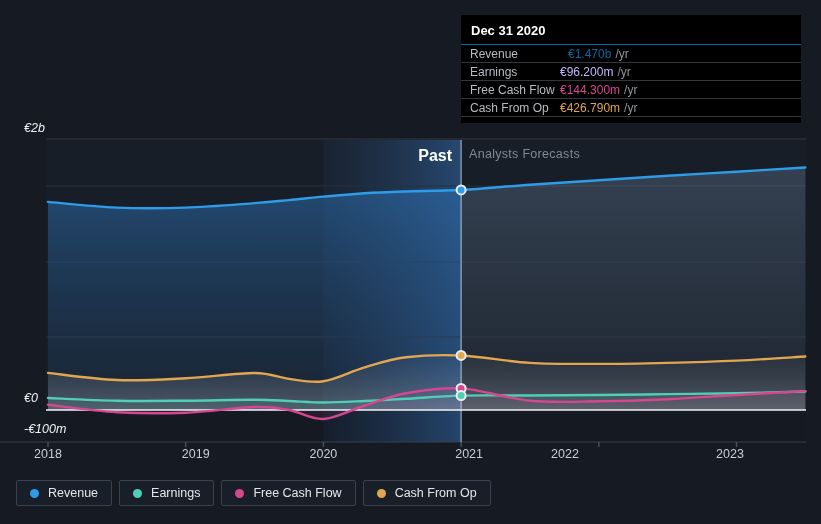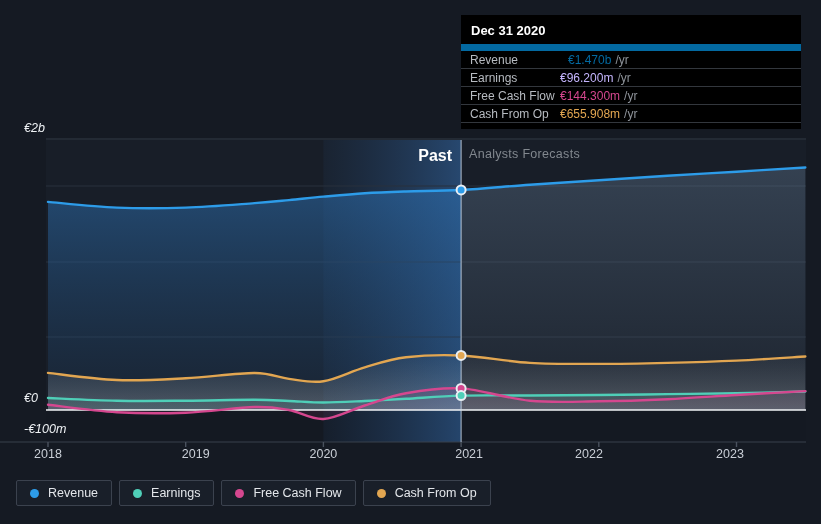--- a/index.html
+++ b/index.html
@@ -18,21 +18,21 @@
 
   .past-label{position:absolute;top:147px;right:369px;color:#FFFFFF;
     font-weight:bold;font-size:16px;z-index:3;}
   .forecast-label{position:absolute;top:147px;left:469px;color:#82888F;
     font-size:12.5px;letter-spacing:.3px;z-index:3;}
 
   
   .tooltip{position:absolute;left:461px;top:15px;width:340px;
     background:#000000;z-index:6;padding-bottom:6px;box-sizing:border-box;}
   .tt-header{padding:8px 10px 6px;color:#FFFFFF;font-weight:bold;font-size:13px;
-    border-bottom:7px solid #0369a1;}
+    border-bottom:1px solid #0369a1;}
   .tt-row{display:flex;align-items:center;height:17px;padding:0 9px;
     border-bottom:1px solid #33373D;font-size:12px;}
   .tt-label{width:90px;color:#B7BBC1;flex:none;}
   .tt-value{}
   .tt-suffix{color:#8E939A;margin-left:4px;}
 
   
   .legend{position:absolute;left:16px;top:480px;display:flex;gap:7px;z-index:4;}
   .legend-item{display:flex;align-items:center;gap:9px;padding:5px 13px;
     border:1px solid #3B424E;border-radius:2px;background:#191F29;
@@ -97,21 +97,21 @@
   <div id="y-labels">
       <div class="y-label" style="top: 121px;">€2b</div>
       <div class="y-label" style="top: 391px;">€0</div>
       <div class="y-label" style="top: 422px;">-€100m</div>
     </div>
   <div id="x-labels">
       <div class="x-label" style="left: 48px;">2018</div>
       <div class="x-label" style="left: 185.7px; margin-left: 10px;">2019</div>
       <div class="x-label" style="left: 323.4px;">2020</div>
       <div class="x-label" style="left: 461.1px; margin-left: 8px;">2021</div>
-      <div class="x-label" style="left: 589px;">2022</div>
+      <div class="x-label" style="left: 565px;">2022</div>
       <div class="x-label" style="left: 730px;">2023</div>
     </div>
 
   <div class="past-label">Past</div>
   <div class="forecast-label">Analysts Forecasts</div>
 
   <div class="tooltip">
     <div class="tt-header">Dec 31 2020</div>
     <div id="tt-rows">
         <div class="tt-row">
@@ -124,21 +124,21 @@
           <span class="tt-value" style="color: #c4b5fd;">€96.200m</span>
           <span class="tt-suffix">/yr</span>
         </div>
         <div class="tt-row">
           <span class="tt-label">Free Cash Flow</span>
           <span class="tt-value" style="color: rgb(213, 71, 143);">€144.300m</span>
           <span class="tt-suffix">/yr</span>
         </div>
         <div class="tt-row">
           <span class="tt-label">Cash From Op</span>
-          <span class="tt-value" style="color: rgb(226, 166, 81);">€655.908m</span>
+          <span class="tt-value" style="color: rgb(226, 166, 81);">€426.790m</span>
           <span class="tt-suffix">/yr</span>
         </div>
       </div>
   </div>
 
   <div class="legend" id="legend">
       <div class="legend-item">
         <span class="legend-dot" style="background: rgb(45, 156, 233);"></span>
         <span>Revenue</span>
       </div>

